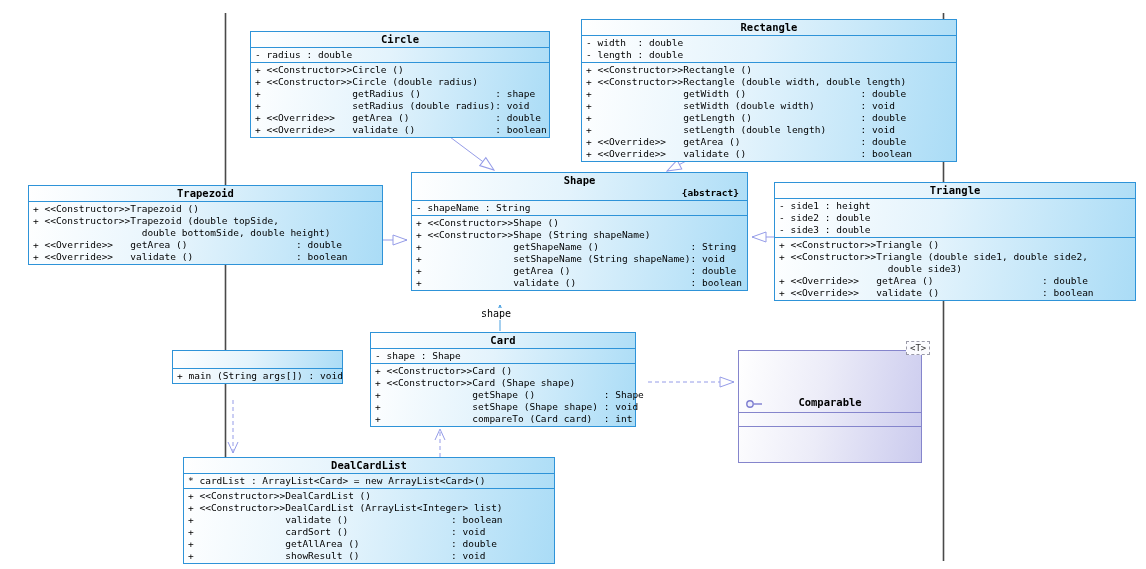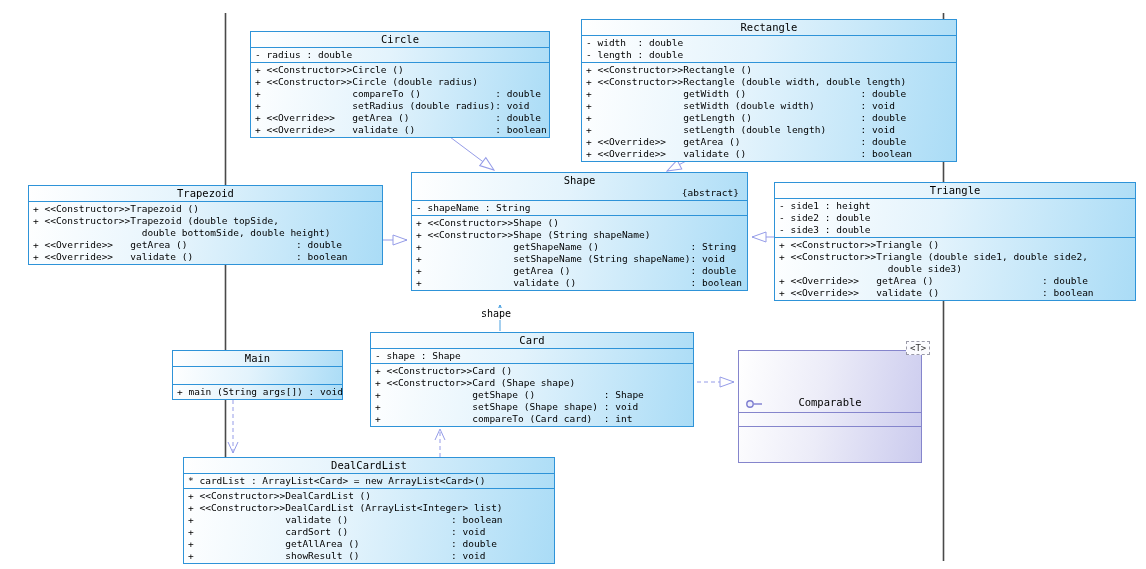--- a/index.html
+++ b/index.html
@@ -16,35 +16,35 @@
   .arrow-open{fill:none;stroke:var(--connector,#959ce8);stroke-width:1;}
   .arrow-open-assoc{fill:none;stroke:var(--association,#4aa0e0);stroke-width:1;}
 
   .uml-box{
     position:absolute;z-index:1;box-sizing:border-box;
     border:1px solid var(--bd,var(--class-border,#2e93d8));
     background:linear-gradient(100deg,#ffffff 0%,var(--fill-mid,#e3f3fc) 45%,var(--fill-end,#aadcf6) 100%);
     font-size:9.5px;line-height:12px;
   }
   .uml-box.purple{--bd:var(--iface-border,#8585cc);--fill-mid:#ececf8;--fill-end:var(--iface-fill,#cbcbee);}
-  .uml-title{border-bottom:1px solid var(--bd,var(--class-border,#2e93d8));padding:1px 4px;}
+  .uml-title{border-bottom:1px solid var(--bd,var(--class-border,#2e93d8));padding:1px 4px;font-weight:bold;}
   .t-name{text-align:center;font-size:10.5px;line-height:13px;}
   .t-tag{text-align:right;font-size:9.5px;line-height:12px;padding-right:4px;}
   .uml-attrs{border-bottom:1px solid var(--bd,var(--class-border,#2e93d8));padding:1px 4px;min-height:12px;}
   .uml-methods{padding:1px 4px;min-height:12px;}
   .line{white-space:pre;height:12px;line-height:12px;}
 
   
   #box-circle      {left:250px;top:31px; width:300px;}
   #box-rectangle   {left:581px;top:19px; width:376px;}
   #box-trapezoid   {left:28px; top:185px;width:355px;}
   #box-shape       {left:411px;top:172px;width:337px;}
   #box-triangle    {left:774px;top:182px;width:362px;}
   #box-main        {left:172px;top:350px;width:171px;}
-  #box-card        {left:370px;top:332px;width:324px;}
+  #box-card        {left:370px;top:332px;width:266px;}
   #box-comparable  {left:738px;top:350px;width:184px;}
   #box-dealcardlist{left:183px;top:457px;width:372px;}
   #box-main .uml-attrs{min-height:15px;}
   #box-comparable .uml-title{position:relative;padding:3px 4px;margin-top:42px;}
   #box-comparable .uml-attrs{min-height:11px;}
   #box-comparable .uml-methods{min-height:33px;}
   .lollipop{position:absolute;left:6px;top:6px;}
 
   .edge-label{
     position:absolute;z-index:2;left:470px;top:308px;width:52px;text-align:center;
@@ -92,21 +92,21 @@
   <div class="uml-box" id="box-circle">
     <div class="uml-title">
       <div class="t-name">Circle</div>
     </div>
     <div class="uml-attrs">
         <div class="line">- radius : double</div>
       </div>
     <div class="uml-methods">
         <div class="line">+ &lt;&lt;Constructor&gt;&gt;Circle ()</div>
         <div class="line">+ &lt;&lt;Constructor&gt;&gt;Circle (double radius)</div>
-        <div class="line">+                compareTo ()             : double</div>
+        <div class="line">+                getRadius ()             : shape</div>
         <div class="line">+                setRadius (double radius): void</div>
         <div class="line">+ &lt;&lt;Override&gt;&gt;   getArea ()               : double</div>
         <div class="line">+ &lt;&lt;Override&gt;&gt;   validate ()              : boolean</div>
       </div>
   </div>
 
   <div class="uml-box" id="box-rectangle">
     <div class="uml-title">
       <div class="t-name">Rectangle</div>
     </div>
@@ -169,23 +169,20 @@
     <div class="uml-methods">
         <div class="line">+ &lt;&lt;Constructor&gt;&gt;Triangle ()</div>
         <div class="line">+ &lt;&lt;Constructor&gt;&gt;Triangle (double side1, double side2,</div>
         <div class="line">                   double side3)</div>
         <div class="line">+ &lt;&lt;Override&gt;&gt;   getArea ()                   : double</div>
         <div class="line">+ &lt;&lt;Override&gt;&gt;   validate ()                  : boolean</div>
       </div>
   </div>
 
   <div class="uml-box" id="box-main">
-    <div class="uml-title">
-      <div class="t-name">Main</div>
-    </div>
     <div class="uml-attrs"></div>
     <div class="uml-methods">
         <div class="line">+ main (String args[]) : void</div>
       </div>
   </div>
 
   <div class="uml-box" id="box-card">
     <div class="uml-title">
       <div class="t-name">Card</div>
     </div>

